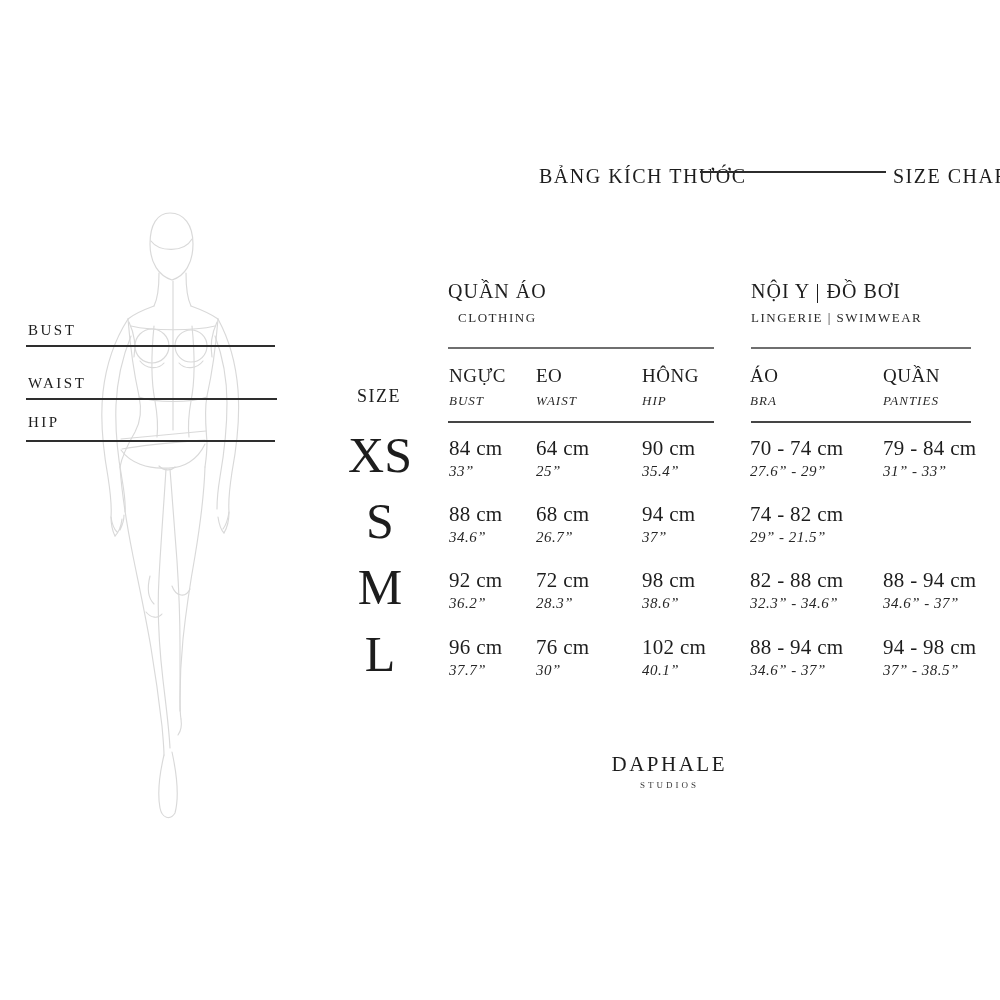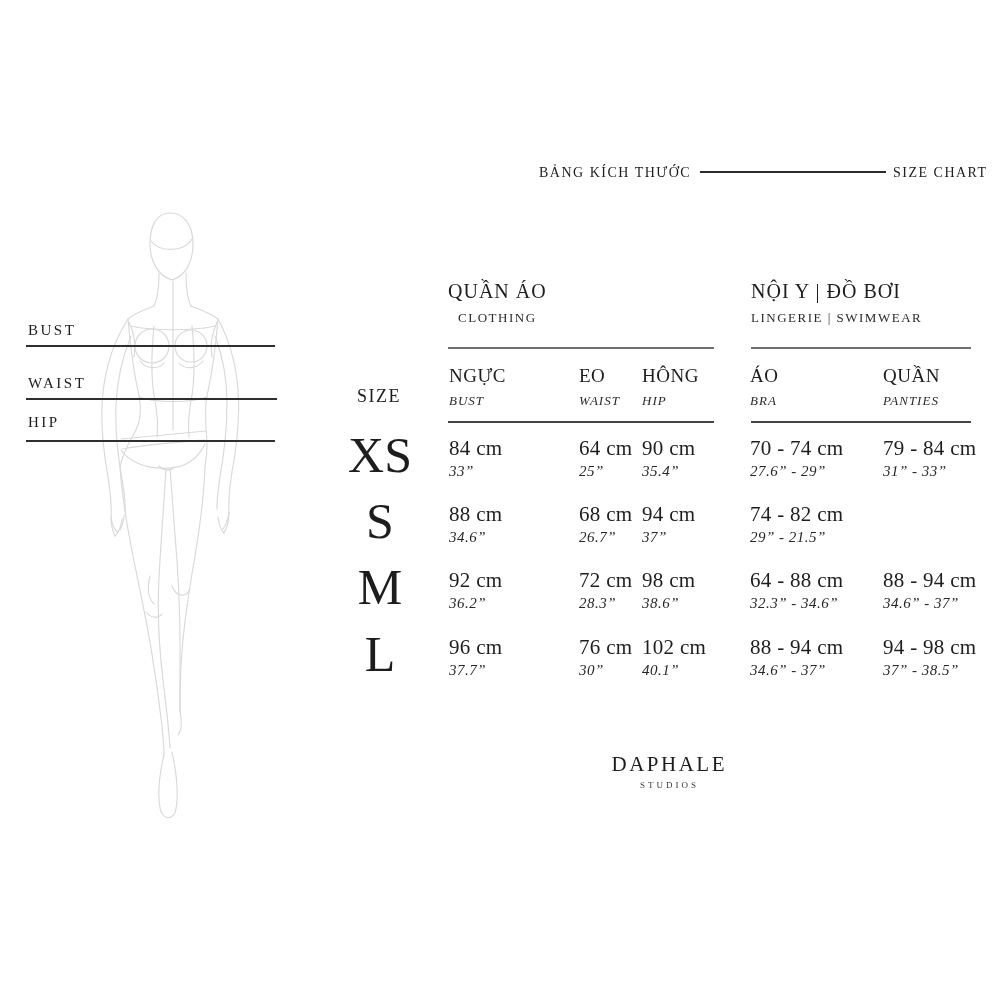--- a/index.html
+++ b/index.html
@@ -2,21 +2,21 @@
 <html><head>
 <meta charset="utf-8">
 <style>
   html,body{margin:0;padding:0;background:#ffffff;}
   #canvas{
     position:relative;width:1000px;height:1000px;background:#ffffff;overflow:hidden;
     font-family:"Liberation Serif","DejaVu Serif",serif;color:#1d1d1d;
   }
   .abs{position:absolute;}
   
-  .h-title{font-size:14px;letter-spacing:1.5px;line-height:1;white-space:nowrap;}
+  .h-title{font-size:20px;letter-spacing:1.5px;line-height:1;white-space:nowrap;}
   #h-vi{left:539px;top:166px;}
   #h-rule{left:700px;top:171px;width:186px;height:2px;background:#2c2c2c;}
   #h-en{left:893px;top:166px;}
   
   .m-label{font-size:15px;letter-spacing:2.5px;line-height:1;}
   #lbl-bust{left:28px;top:323px;}
   #lbl-waist{left:28px;top:376px;}
   #lbl-hip{left:28px;top:415px;}
   .m-line{left:26px;height:2px;background:#2e2e2e;}
   #line-bust{top:345px;width:249px;}
@@ -35,21 +35,21 @@
   #secline-2{left:751px;top:347px;width:220px;}
   
   #size-label{left:357px;top:387px;font-size:18px;letter-spacing:1.5px;line-height:1;}
   .colhead .vi{font-size:19px;letter-spacing:0.5px;line-height:1;white-space:nowrap;}
   .colhead .en{font-size:13px;font-style:italic;letter-spacing:1px;margin-top:8px;color:#2a2a2a;white-space:nowrap;}
   .colhead{top:366px;}
   .head-rule{height:1.5px;background:#454545;}
   #headline-1{left:448px;top:421px;width:266px;}
   #headline-2{left:751px;top:421px;width:220px;}
   
-  .c0{left:449px;} .c1{left:579px;} .c2{left:642px;} .c3{left:750px;} .c4{left:883px;}
+  .c0{left:449px;} .c1{left:536px;} .c2{left:642px;} .c3{left:750px;} .c4{left:883px;}
   .cell.r0{top:438px;} .cell.r1{top:504px;} .cell.r2{top:570px;} .cell.r3{top:637px;}
   .cell .cm{font-size:21px;letter-spacing:0.3px;line-height:1;white-space:nowrap;}
   .cell .in{font-size:15px;font-style:italic;letter-spacing:0.5px;margin-top:4px;color:#262626;white-space:nowrap;}
   .size-letter{left:348px;width:64px;text-align:center;font-size:50px;line-height:1;}
   .size-letter.r0{top:430px;} .size-letter.r1{top:496px;} .size-letter.r2{top:562px;} .size-letter.r3{top:629px;}
   
   #brand{left:598px;top:754px;width:140px;text-align:center;}
   #brand .name{font-size:21px;letter-spacing:2.5px;text-indent:2.5px;line-height:1;}
   #brand .sub{font-size:9px;letter-spacing:3px;text-indent:3px;margin-top:6px;color:#3a3a3a;line-height:1;}
 </style>
@@ -205,21 +205,21 @@
   </div>
   <div class="abs cell r2 c1">
     <div class="cm">72 cm</div>
     <div class="in">28.3”</div>
   </div>
   <div class="abs cell r2 c2">
     <div class="cm">98 cm</div>
     <div class="in">38.6”</div>
   </div>
   <div class="abs cell r2 c3">
-    <div class="cm">64 - 88 cm</div>
+    <div class="cm">82 - 88 cm</div>
     <div class="in">32.3” -  34.6”</div>
   </div>
   <div class="abs cell r2 c4">
     <div class="cm">88 - 94 cm</div>
     <div class="in">34.6” - 37”</div>
   </div>
 
   <div class="abs cell r3 c0">
     <div class="cm">96 cm</div>
     <div class="in">37.7”</div>

